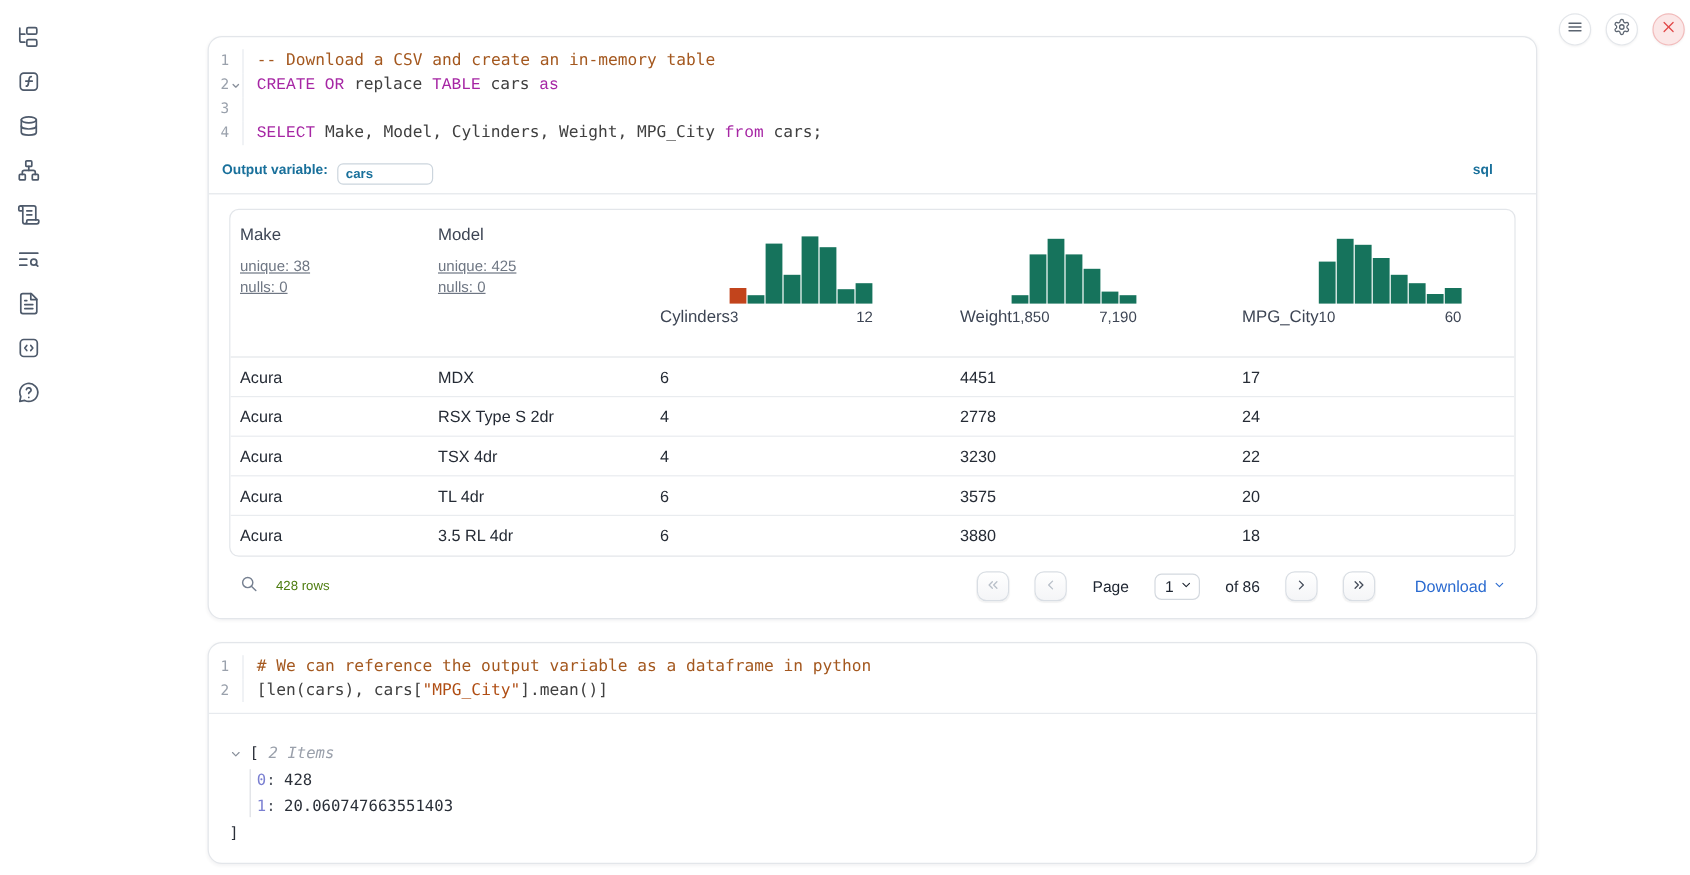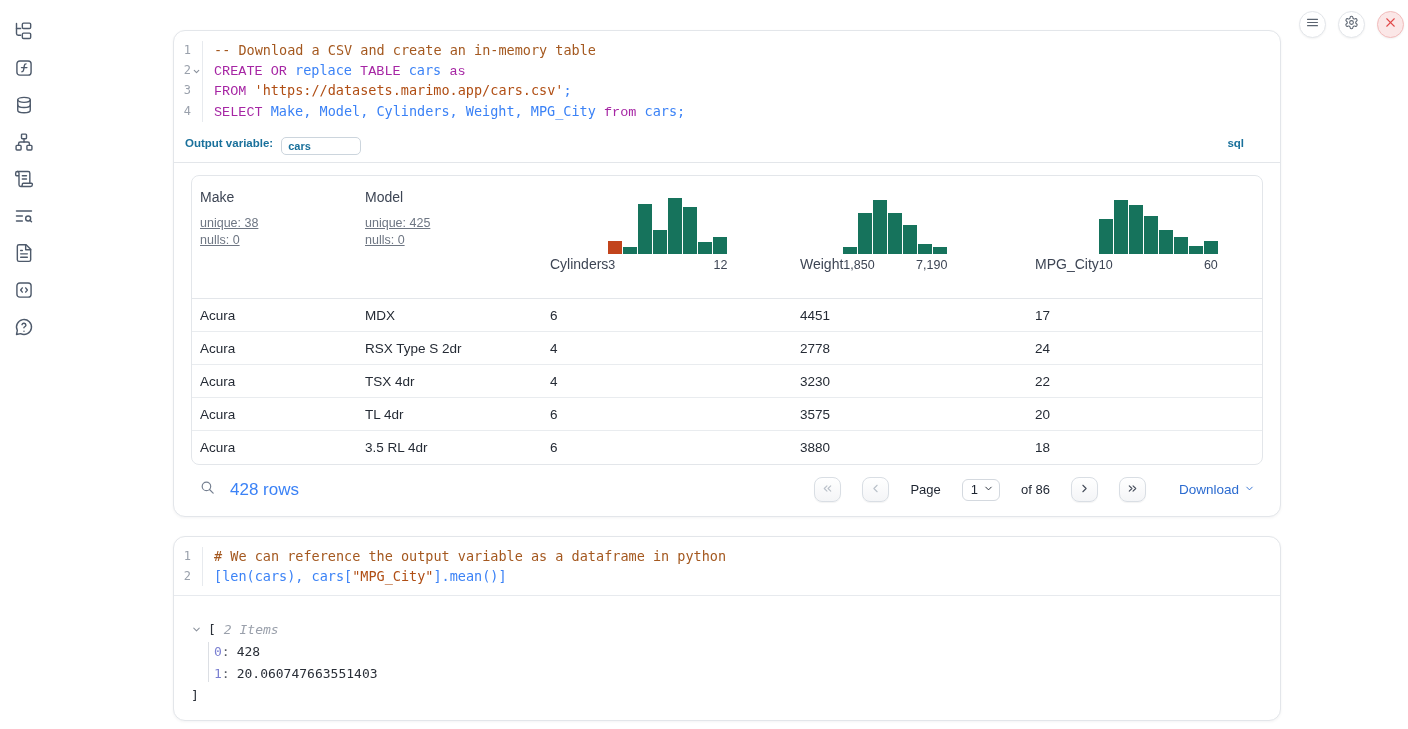--- a/index.html
+++ b/index.html
@@ -32,21 +32,21 @@
   .code-area { padding:10px 0 9px; font-family:"DejaVu Sans Mono",monospace;
     font-size:13.5px; line-height:19.5px; cursor:text; }
   .code-line { display:flex; }
   .gutter { width:29px; flex:none; text-align:right; padding-right:11px;
     color:#9aa1ac; font-size:12px; border-right:1px solid #e7eaee; position:relative; }
   .gutter .fold { position:absolute; right:1px; top:6px; }
   .code-text { padding-left:11px; white-space:pre; color:#1c1e21; }
   .tk-kw  { color:#a626a4;font-family:Liberation Mono, monospace; }
   .tk-com { color:#a4581f; }
   .tk-str { color:#b04e14; }
-  .tk-txt { color:#3b82f6; }
+  .tk-txt { color:#404040; }
 
   .outvar-row { display:flex; align-items:flex-start; padding:6px 36px 7px 11px;
     border-bottom:1px solid #e3e6ea; }
   .outvar-label { font-size:11.5px; font-weight:bold; color:#19709b; }
   .outvar-input { width:80px; height:18px; margin-left:8px; border:1px solid #ccd5dd;
     border-radius:5px; font-size:11px; font-weight:bold; color:#19709b;
     padding:0 6px; outline:none; font-family:inherit; }
   .flex-spacer { flex:1; }
   .lang-label { font-size:11.5px; font-weight:700; color:#19709b; cursor:pointer; }
 
@@ -67,21 +67,21 @@
     height:33px; align-items:center; font-size:13.5px; color:#252b35;
     border-bottom:1px solid #e9ecef; }
   .tbody .tr:last-child { border-bottom:none; }
   .td { padding:0 10px 0 8px; }
 
   
   .table-footer { display:flex; align-items:center; padding:12px 25px 14px 25px; }
   .search-icon { color:#768091; display:flex; cursor:pointer; }
   .search-icon svg { width:17px; height:17px; stroke:currentColor; fill:none;
     stroke-width:1.7; stroke-linecap:round; }
-  .rows-count { margin-left:14px; font-size:17px; color:#3b82f6; }
+  .rows-count { margin-left:14px; font-size:11px; color:#4d7c0f; }
   .pager { display:flex; align-items:center; gap:21px; font-size:13px; color:#1d2430; }
   .nav-btn { width:27px; height:25px; border:1px solid #d9dee4; border-radius:8px;
     background:linear-gradient(#ffffff,#f4f5f7); display:flex; align-items:center;
     justify-content:center; box-shadow:0 1px 1px rgba(0,0,0,.05); cursor:pointer;
     color:#454d5a; }
   .nav-btn.disabled { color:#b9c0c9; cursor:default; }
   .nav-btn svg { width:13px; height:13px; stroke:currentColor; fill:none;
     stroke-width:2; stroke-linecap:round; stroke-linejoin:round; }
   .page-select { display:flex; align-items:center; gap:5px; border:1px solid #d4d9df;
     border-radius:6px; height:22px; padding:0 5px 0 8px; font-size:13px;
@@ -214,21 +214,20 @@
           <span class="code-text"><span class="tk-com">-- Download a CSV and create an in-memory table</span></span>
         </div>
         <div class="code-line">
           <span class="gutter">2<svg class="fold" width="9" height="9" viewBox="0 0 24 24" fill="none" stroke="#8a919c" stroke-width="3" stroke-linecap="round" stroke-linejoin="round">
               <path d="m6 9 6 6 6-6"></path>
             </svg></span>
           <span class="code-text"><span class="tk-kw">CREATE OR</span><span class="tk-txt"> replace </span><span class="tk-kw">TABLE</span><span class="tk-txt"> cars </span><span class="tk-kw">as</span></span>
         </div>
         <div class="code-line">
           <span class="gutter">3</span>
-          <span class="code-text"><span class="tk-kw">FROM</span><span class="tk-txt"> </span><span class="tk-str">'https://datasets.marimo.app/cars.csv'</span><span class="tk-txt">;</span></span>
         </div>
         <div class="code-line">
           <span class="gutter">4</span>
           <span class="code-text"><span class="tk-kw">SELECT</span><span class="tk-txt"> Make, Model, Cylinders, Weight, MPG_City </span><span class="tk-kw">from</span><span class="tk-txt"> cars;</span></span>
         </div>
       </div>
     <div class="outvar-row">
       <span class="outvar-label">Output variable:</span>
       <input class="outvar-input" value="cars" style="">
       <span class="flex-spacer"></span>

